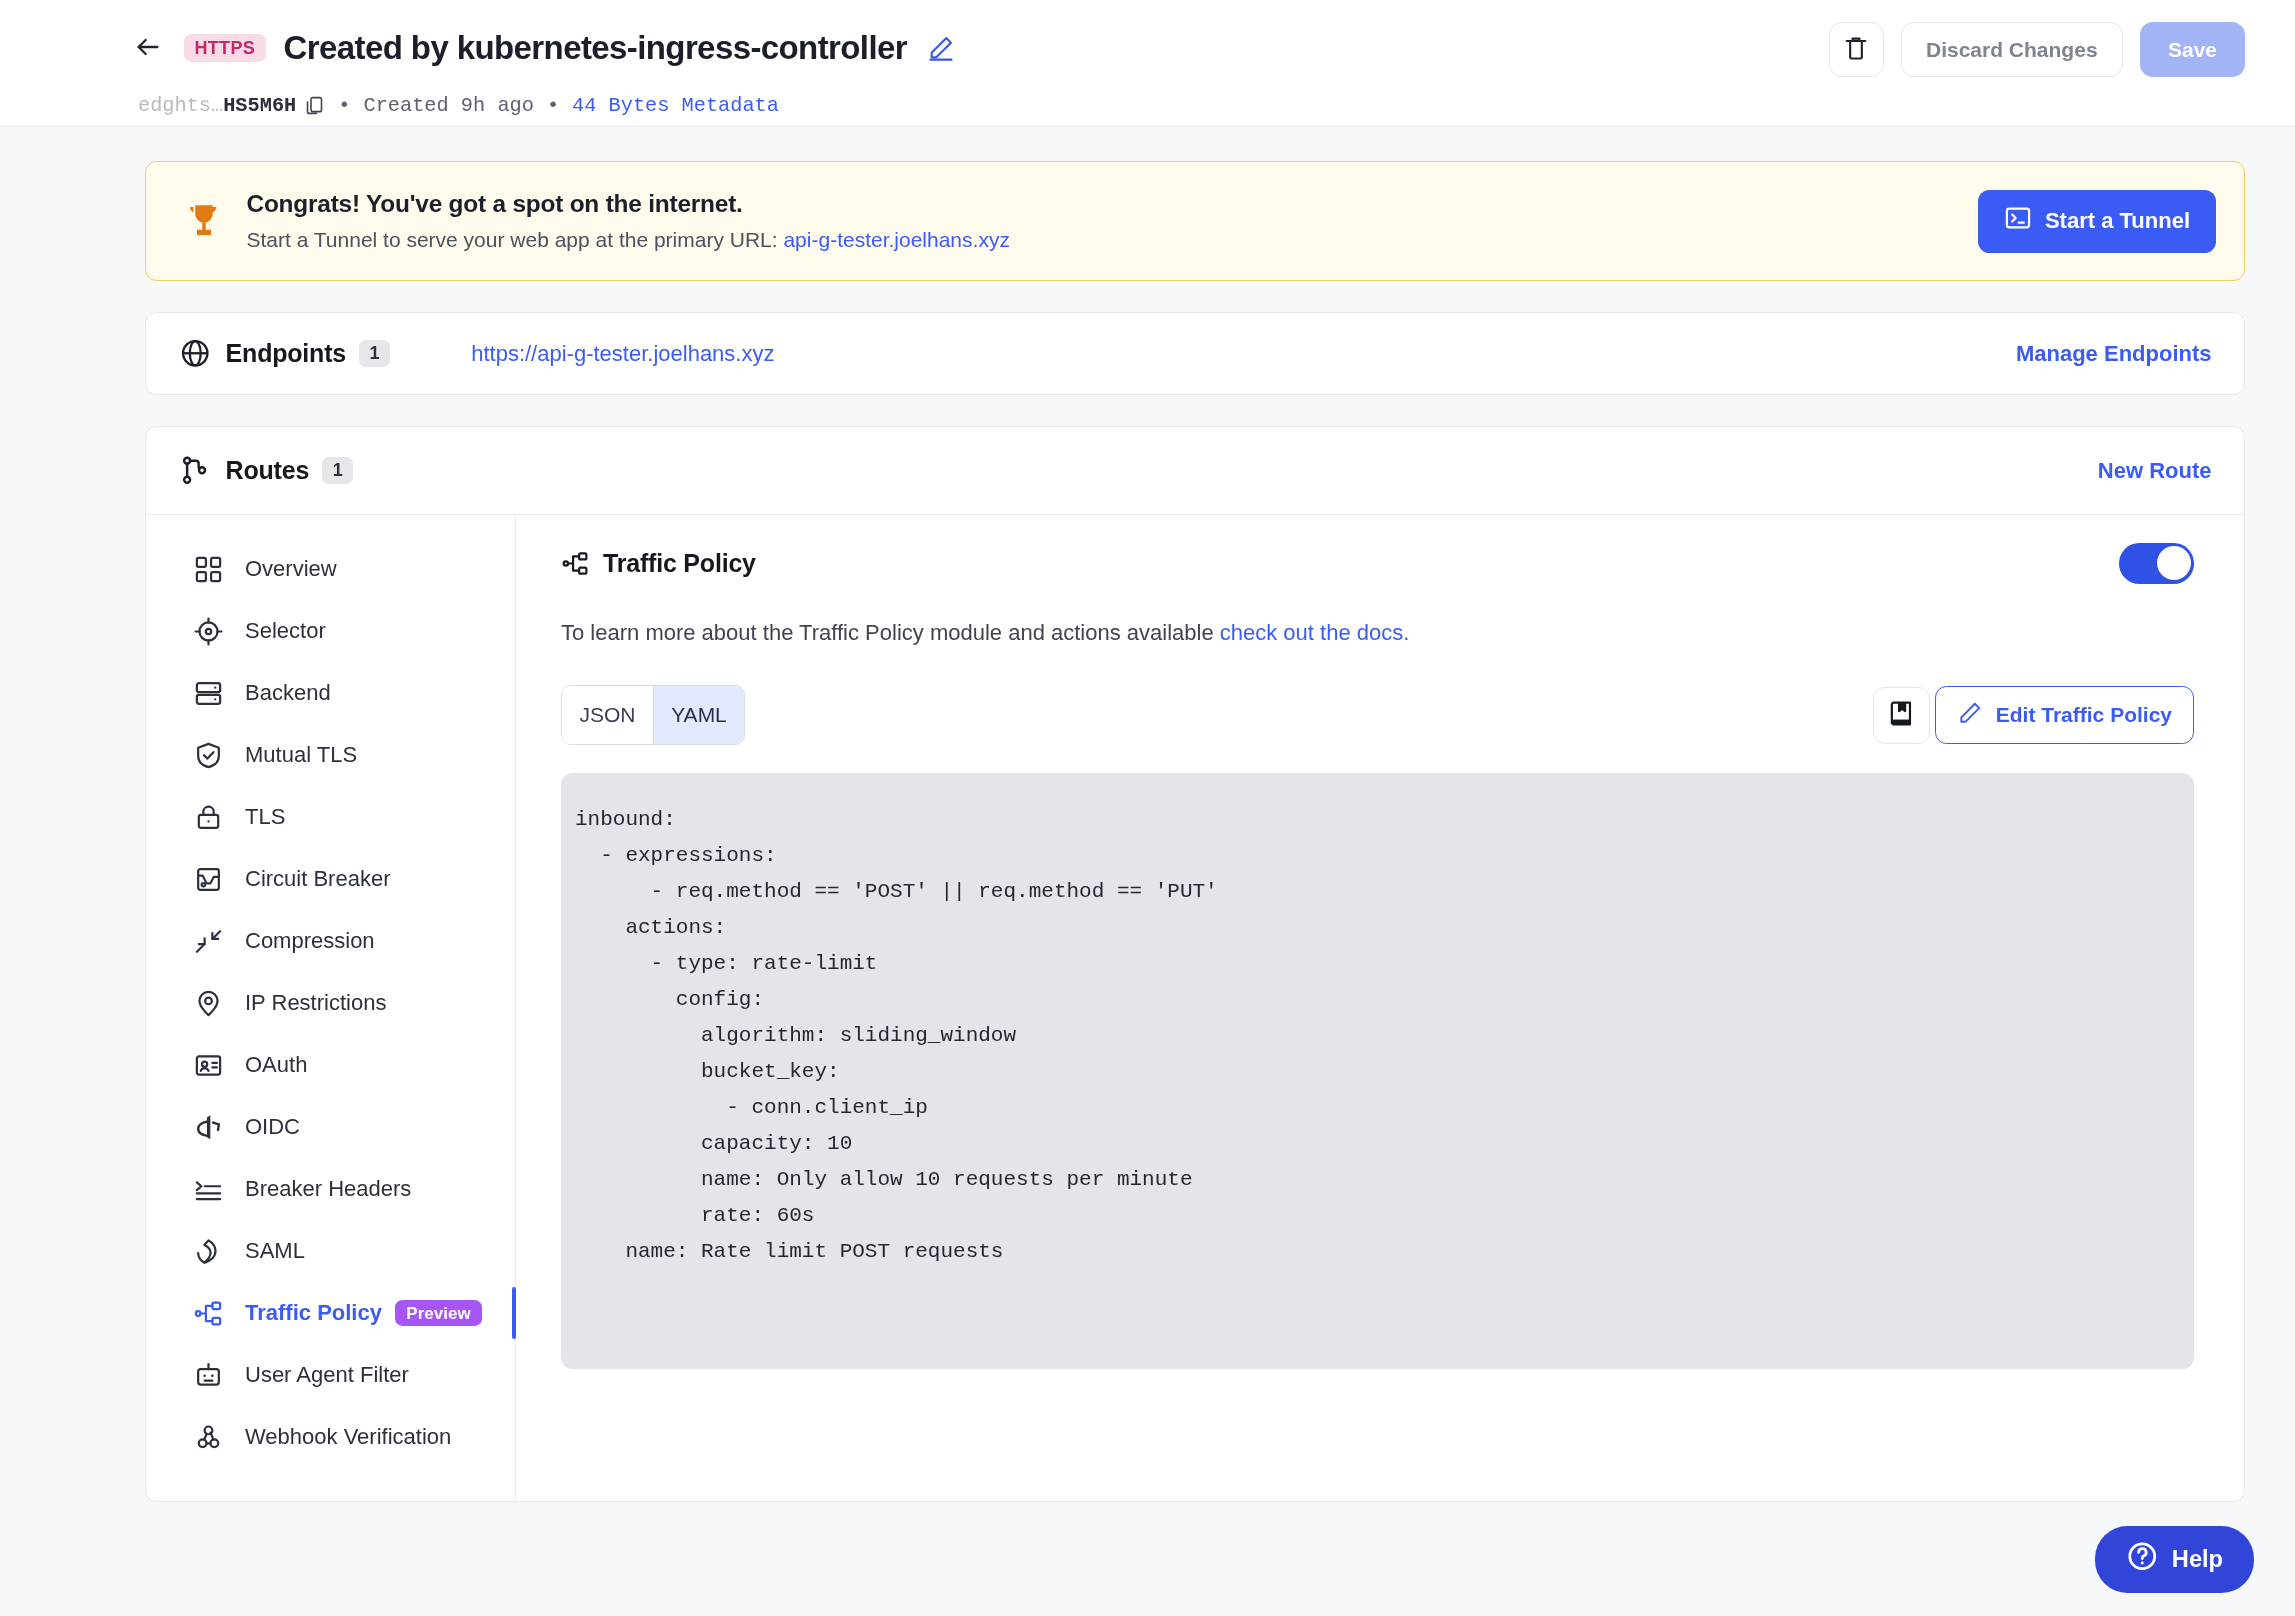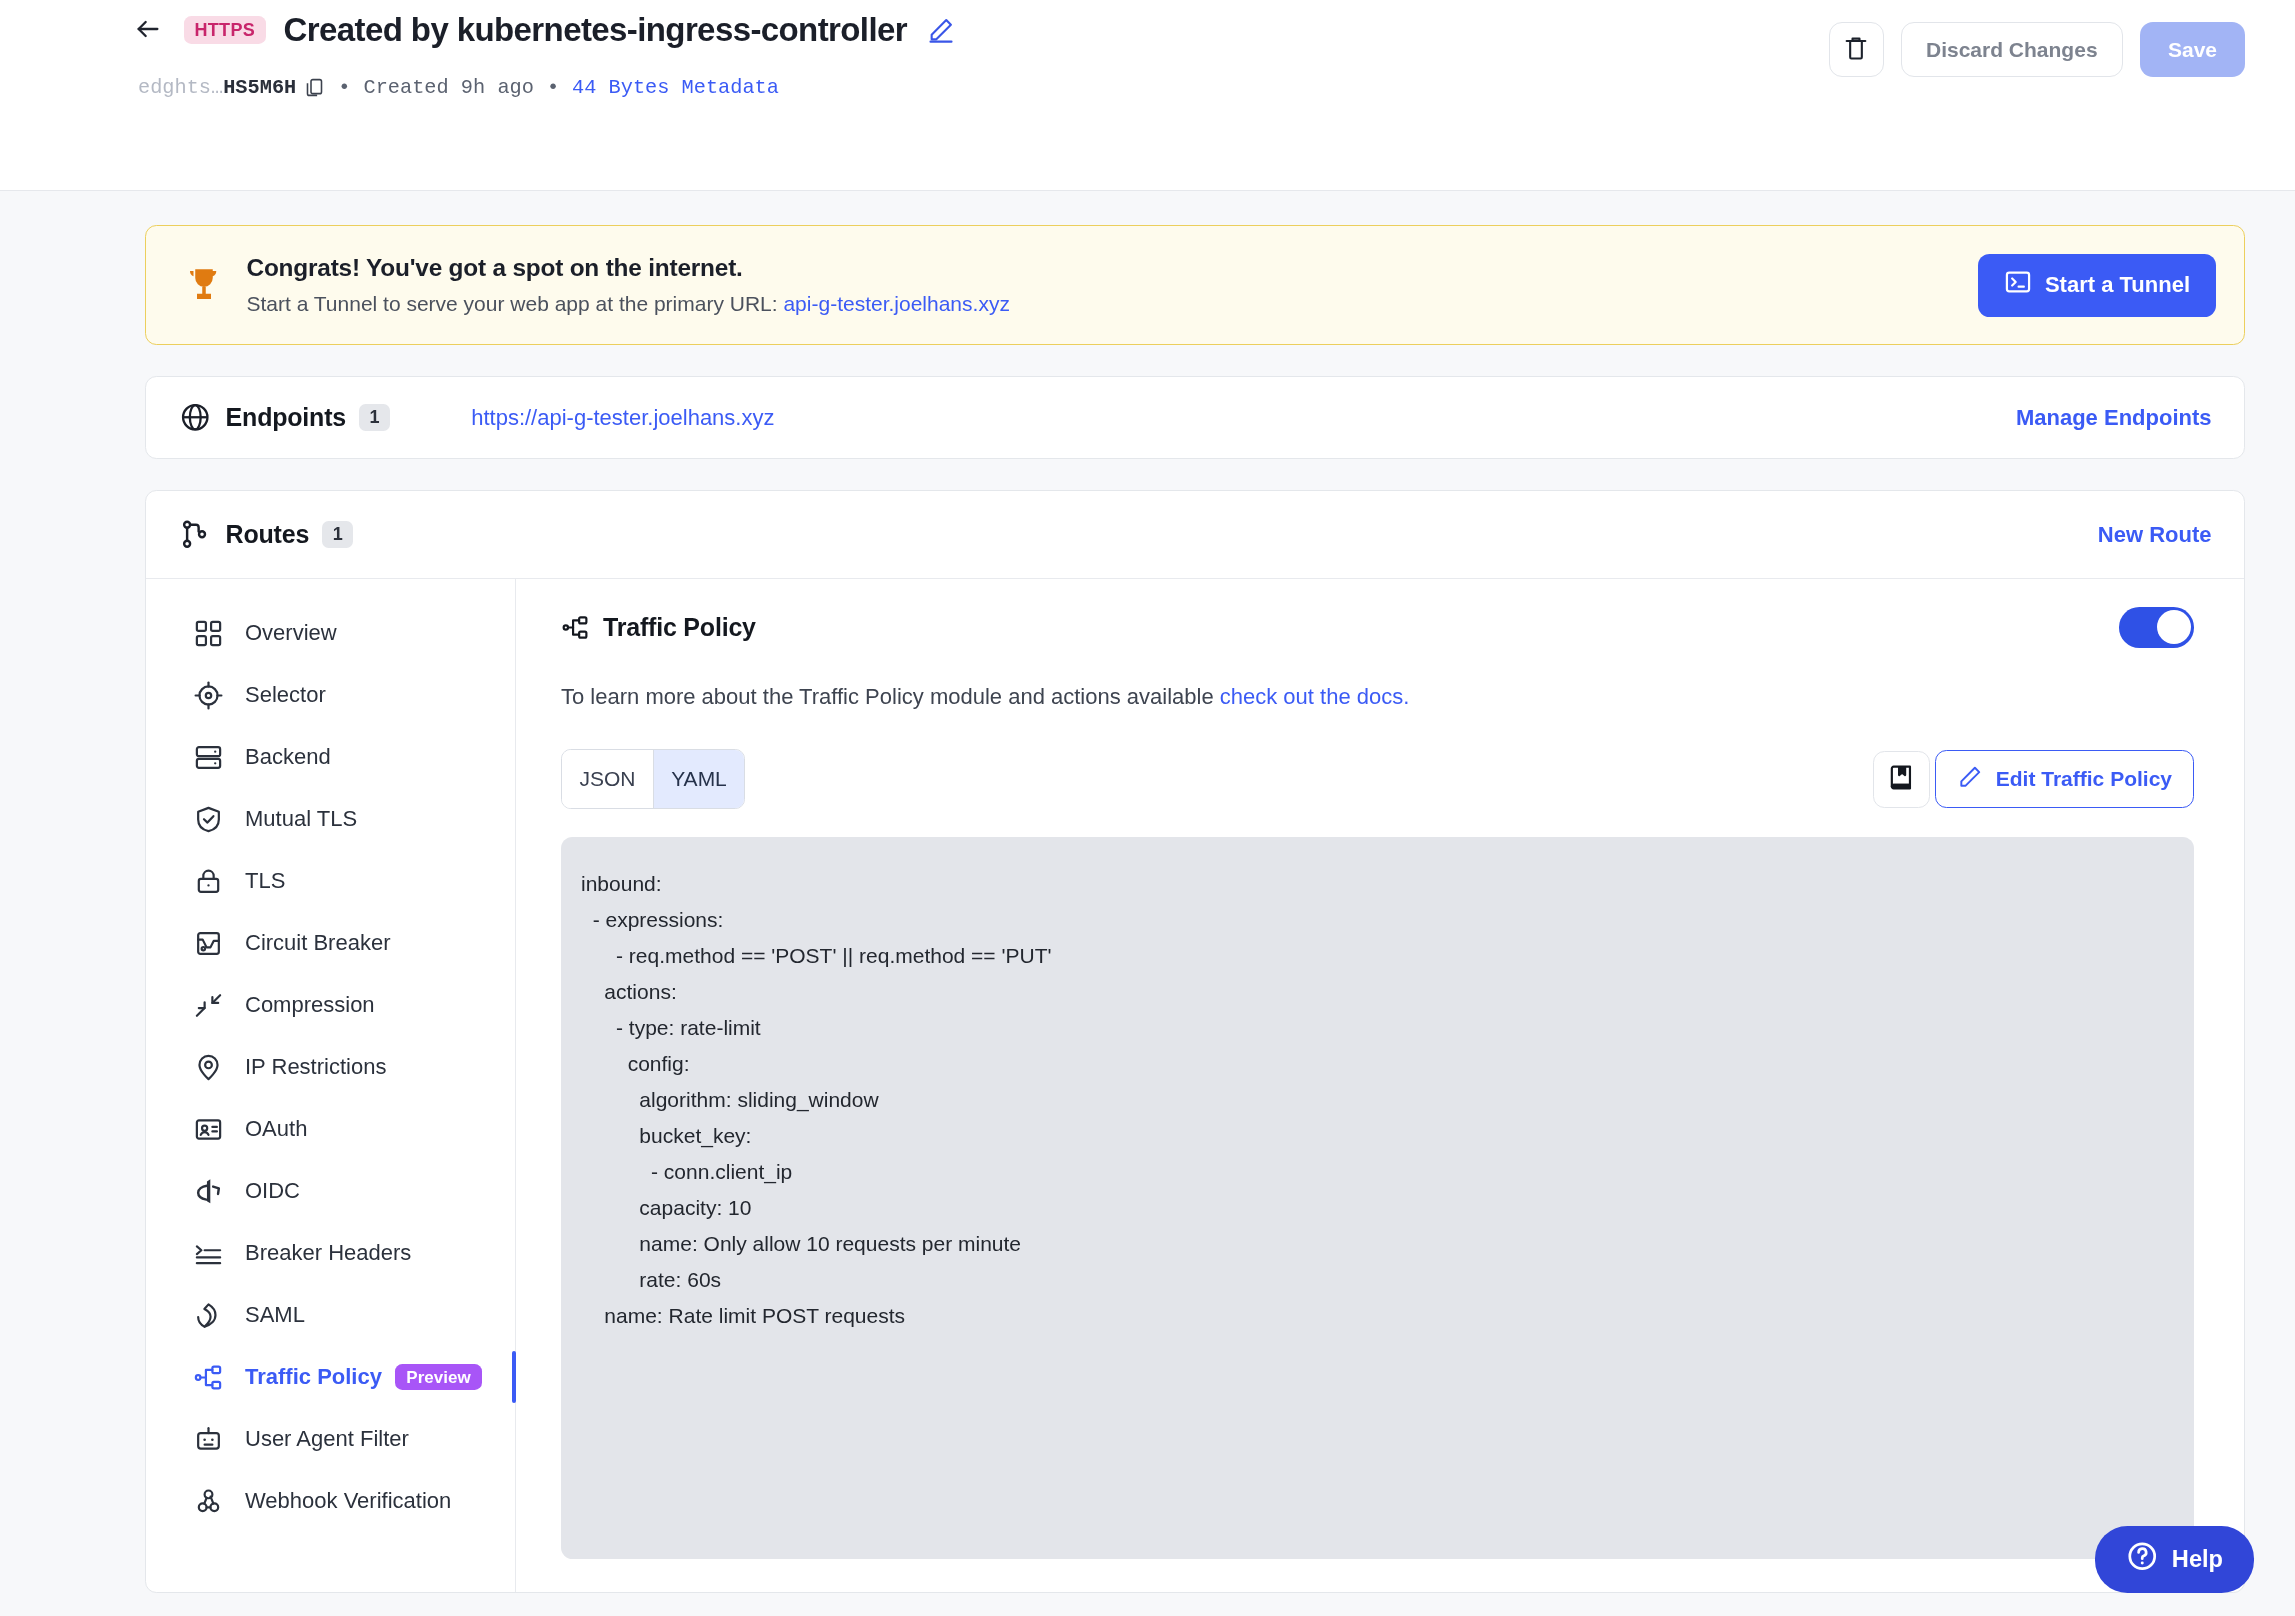--- a/index.html
+++ b/index.html
@@ -10,22 +10,22 @@
     font-family: "Liberation Sans", sans-serif;
     color: #1f2430;
     overflow: hidden;
     position: relative;
   }
 
   
   .topbar {
     background:#fff;
     border-bottom:0.8px solid #e6e8ec;
-    height:191px;
-    padding: 5px 50px 0 138px;
+    height:127px;
+    padding: 23px 50px 0 138px;
     position:relative;
   }
   .title-row { display:flex; align-items:center; gap:18px; height:50px; }
   .back-btn {
     width:36px;height:36px;display:flex;align-items:center;justify-content:center;
     cursor:pointer; color:#20242e; flex:0 0 auto; margin-left:-8.1px;
   }
   .back-btn svg { width:28px;height:28px; }
   .https-badge {
     background:#f9dbe6; color:#c8256b;
@@ -171,22 +171,22 @@
   .book-btn svg{width:29px;height:29px;color:#14181f;}
   .edit-policy-btn{
     height:58px;border:1.6px solid #3b5bf5;border-radius:11.4px;background:#fff;
     color:#3b5bf5;font-size:21px;font-weight:700;padding:0 21px;
     display:flex;align-items:center;gap:13px;cursor:pointer;
   }
   .edit-policy-btn svg{width:26px;height:26px;}
 
   .code-block{
     margin-top:28px;background:#e3e5ea;border-radius:11.4px;
-    padding:29px 20px; height:722px; overflow:hidden;
-    font-family:Liberation Sans, sans-serif; font-size:21px; line-height:36px;
+    padding:29px 14px; height:596px; overflow:hidden;
+    font-family:Liberation Mono, monospace; font-size:21px; line-height:36px;
     color:#23272f; white-space:pre;
   }
 
   
   .help-fab{
     position:absolute; right:41px; bottom:23px;
     background:#3146d8;color:#fff;border-radius:32.5px;height:67px;
     display:flex;align-items:center;gap:13px;padding:0 31px;
     font-size:23.6px;font-weight:700;cursor:pointer;
   }

